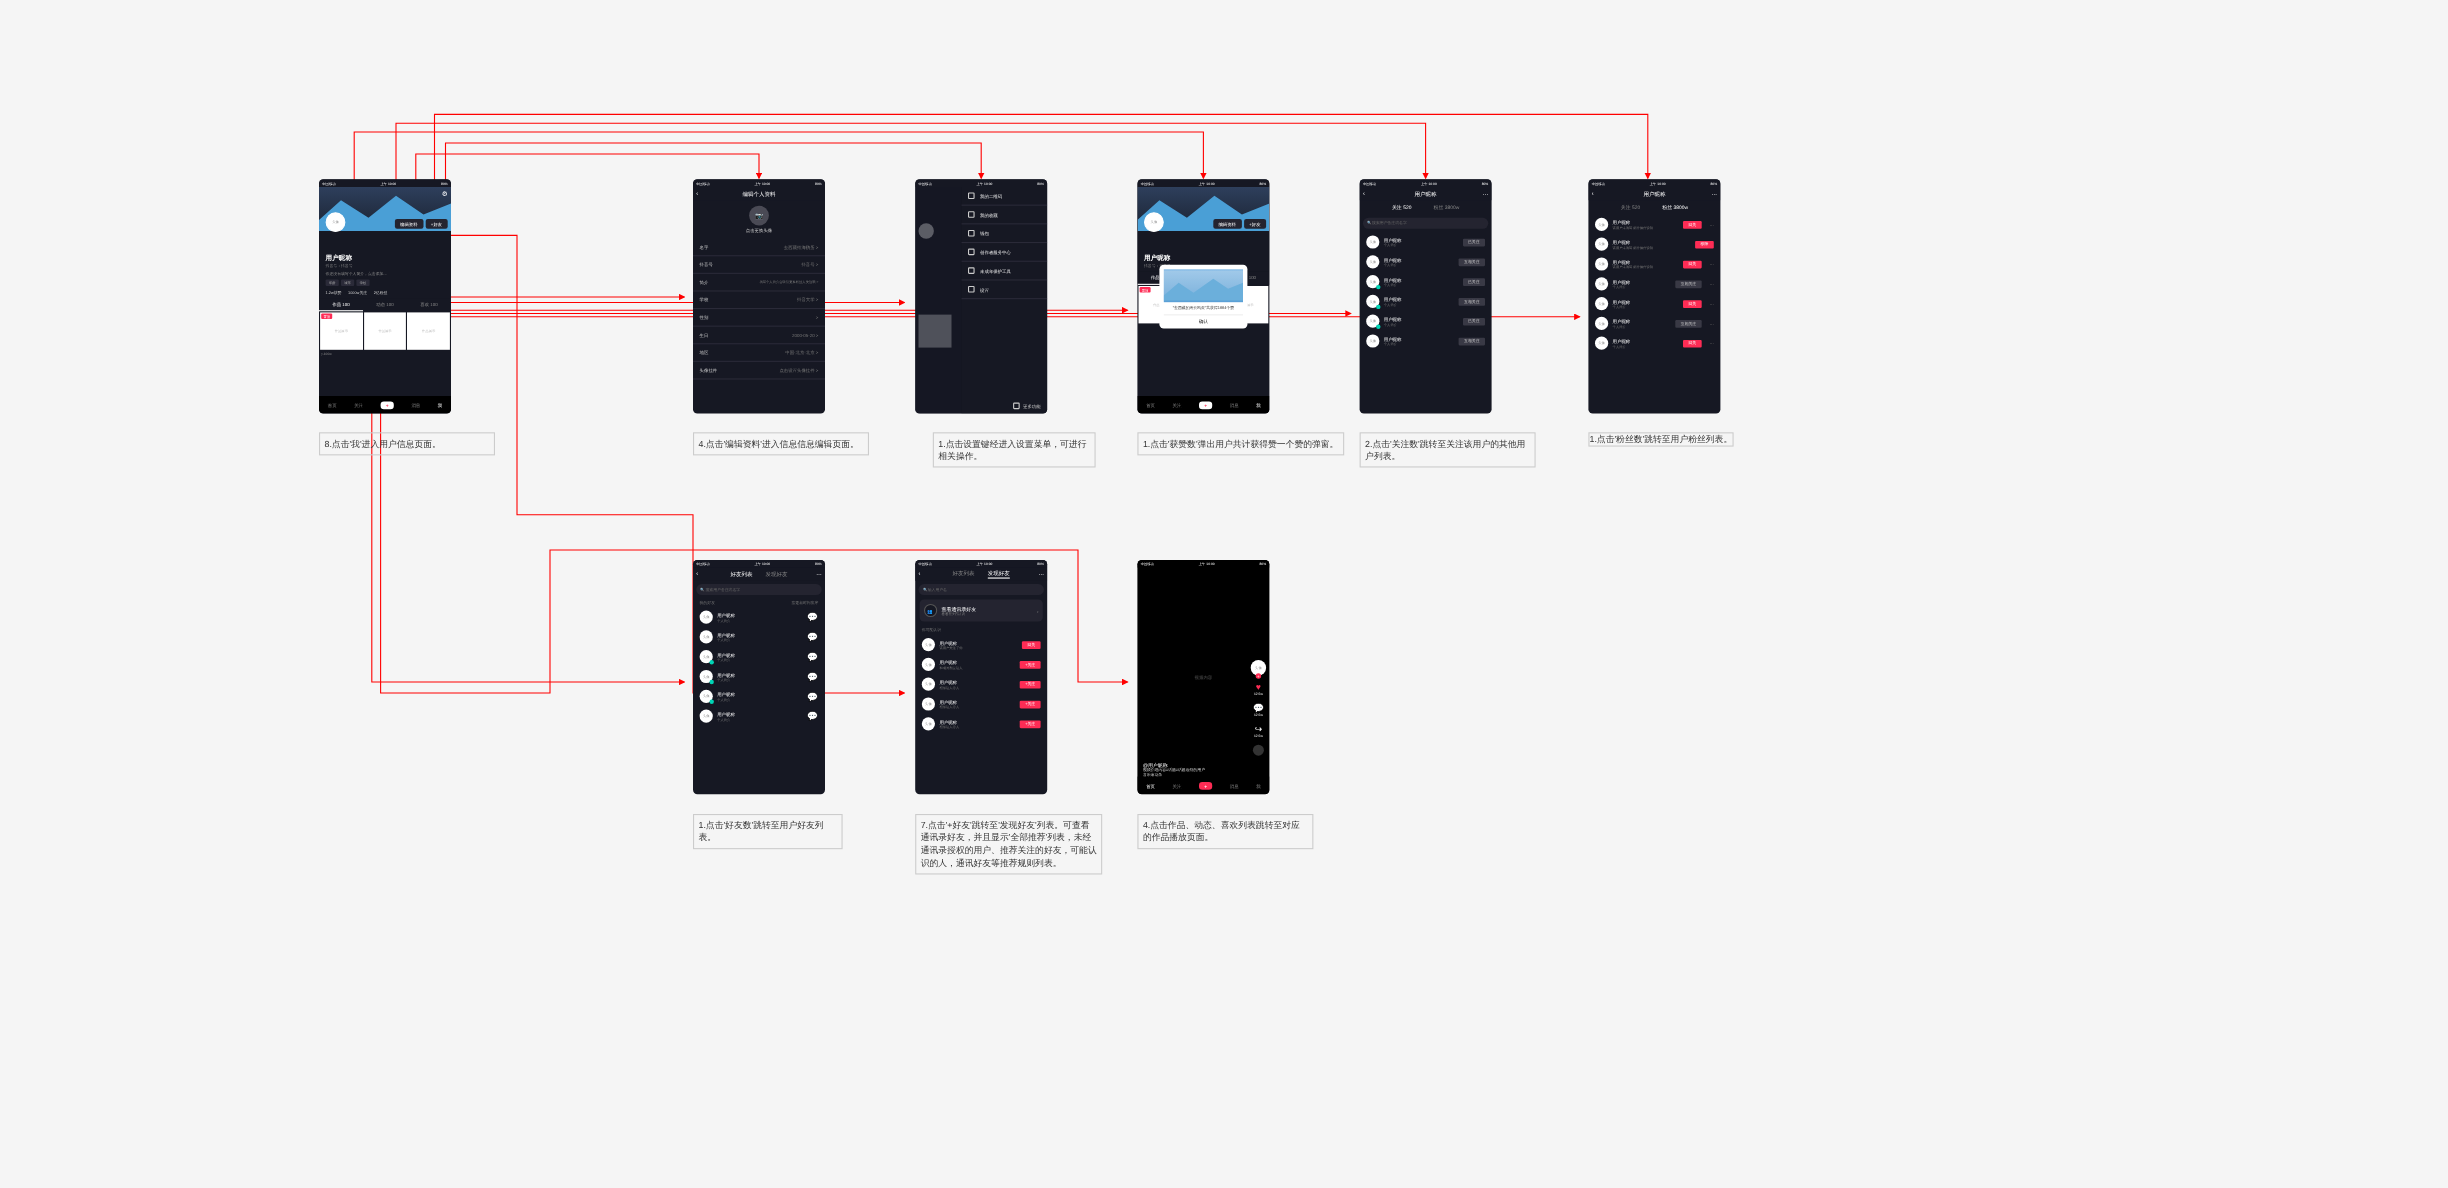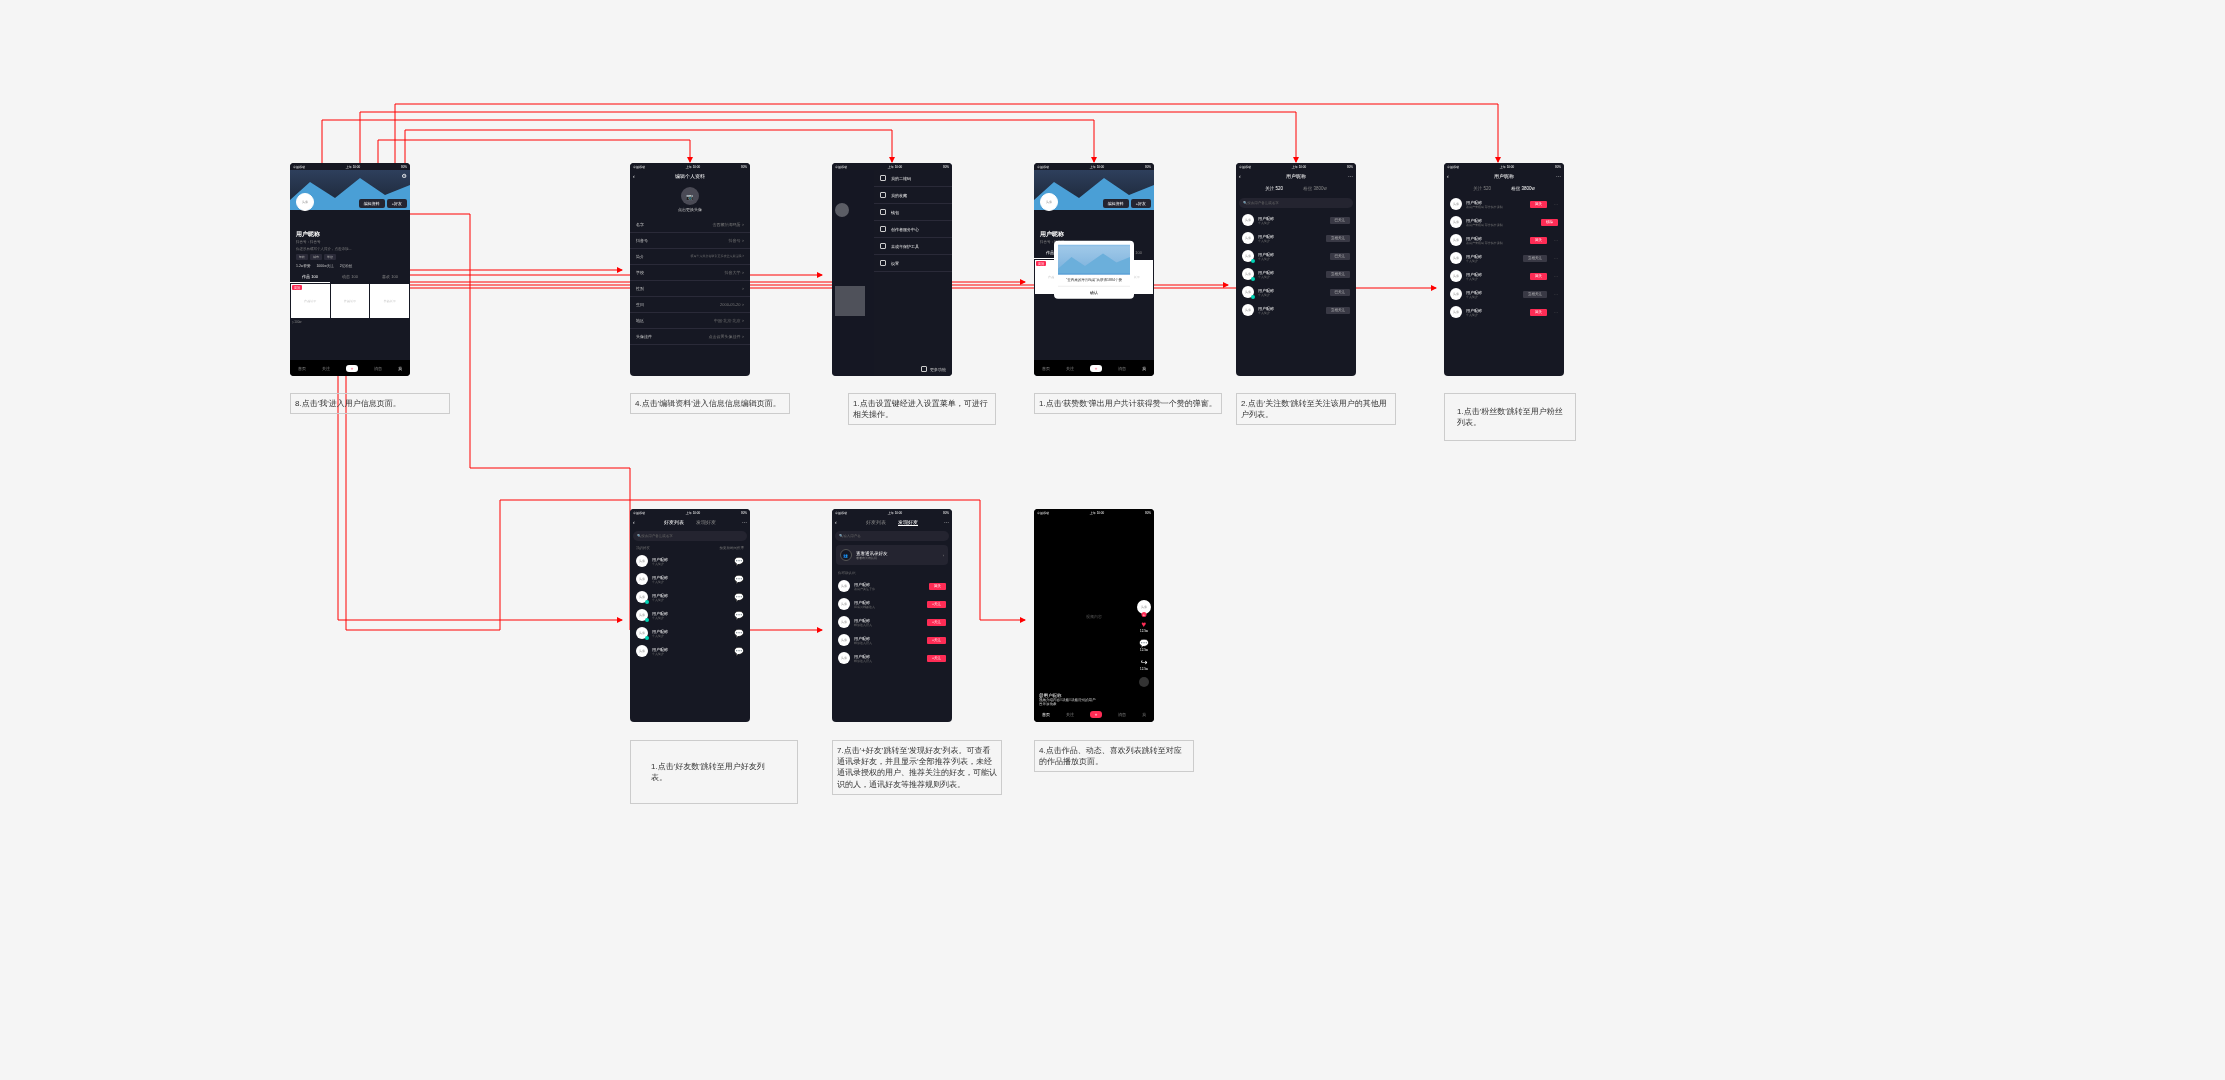--- a/index.html
+++ b/index.html
@@ -452,21 +452,21 @@
         <div class="user-ava">头像</div>
         <div class="user-info">
           <div class="user-name">用户昵称</div>
           <div class="user-desc">个人简介</div>
         </div>
         <div class="action-btn btn-red">回关</div>
         <span style="color:#666;margin-left:3px;">⋯</span>
       </div>
   </div>
 </div>
-<div class="caption" style="position:absolute;left:1444px;top:393px;width:132px;border:0.5px solid #ccc;padding:12px;">1.点击'粉丝数'跳转至用户粉丝列表。</div>
+<div class="caption" style="position:absolute;left:1444px;top:393px;width:132px;border:0.5px solid #ccc;padding:0;">1.点击'粉丝数'跳转至用户粉丝列表。</div>
 
 <div class="phone" style="left:630px; top:509px;">
   <div class="status-bar">
       <span>中国移动</span>
       <span>上午 10:00</span>
       <span>80%</span>
     </div>
   <div class="title-bar">
       <span class="back">‹</span>
     <span style="display:flex;gap:12px;">
@@ -524,21 +524,21 @@
     <div class="user-row">
         <div class="user-ava">头像</div>
         <div class="user-info">
           <div class="user-name">用户昵称</div>
           <div class="user-desc">个人简介</div>
         </div>
         <span style="font-size:8px;">💬</span>
       </div>
   </div>
 </div>
-<div class="caption" style="position:absolute;left:630px;top:740px;width:168px;border:0.5px solid #ccc;padding:20px;">1.点击'好友数'跳转至用户好友列表。</div>
+<div class="caption" style="position:absolute;left:630px;top:740px;width:136px;border:0.5px solid #ccc;padding:4px;">1.点击'好友数'跳转至用户好友列表。</div>
 
 <div class="phone" style="left:832px; top:509px;">
   <div class="status-bar">
       <span>中国移动</span>
       <span>上午 10:00</span>
       <span>80%</span>
     </div>
   <div class="title-bar">
       <span class="back">‹</span>
     <span style="display:flex;gap:12px;">

